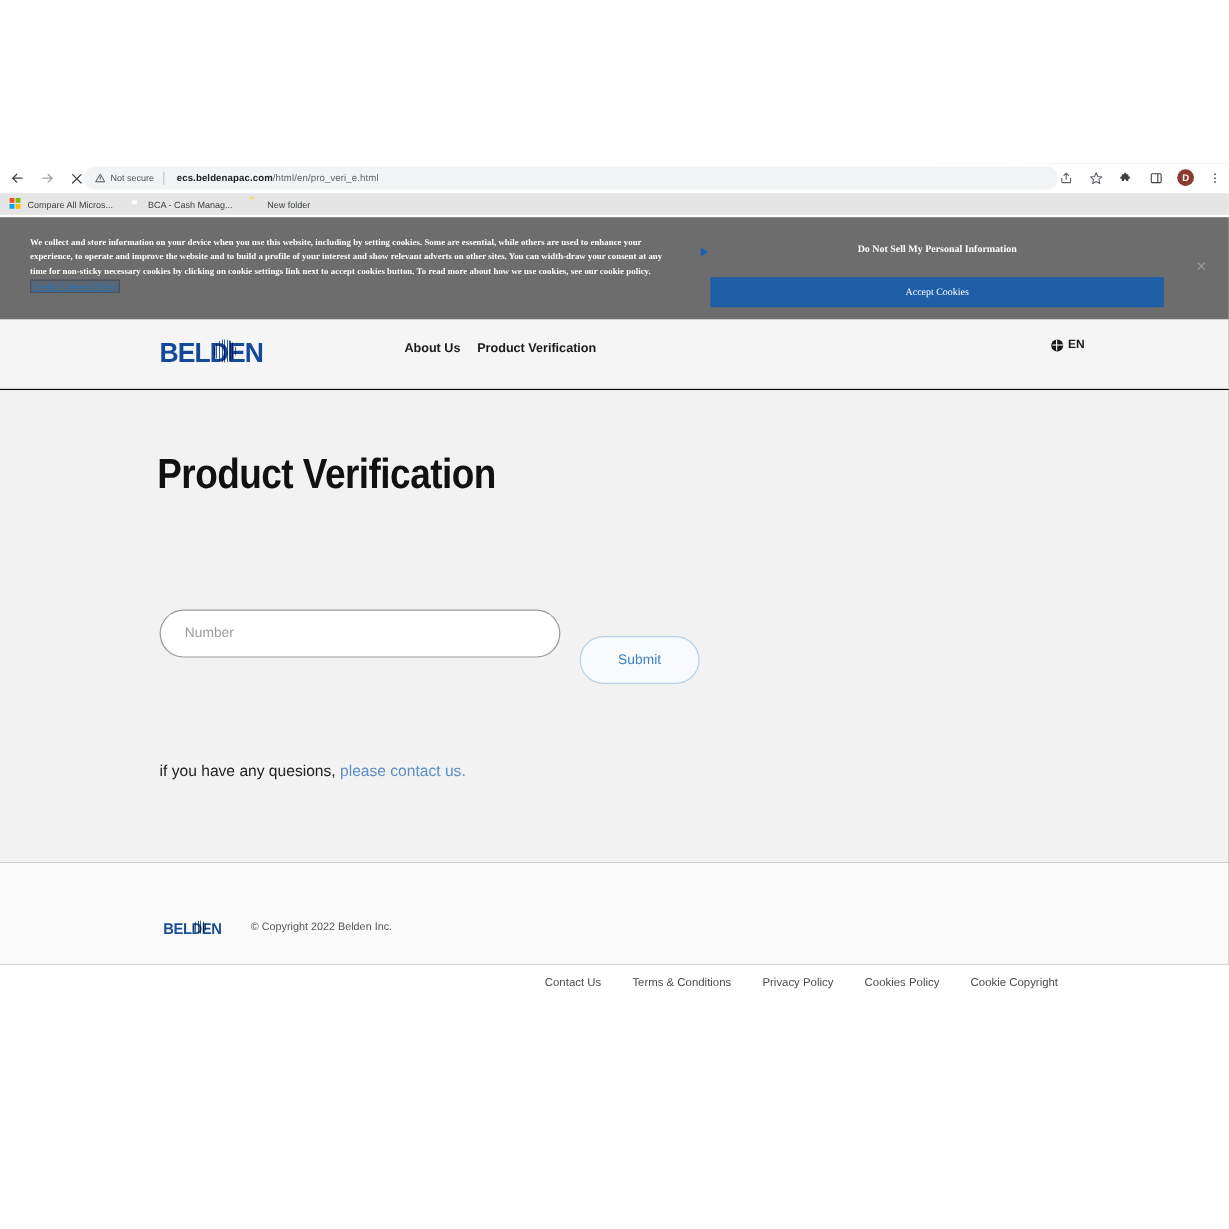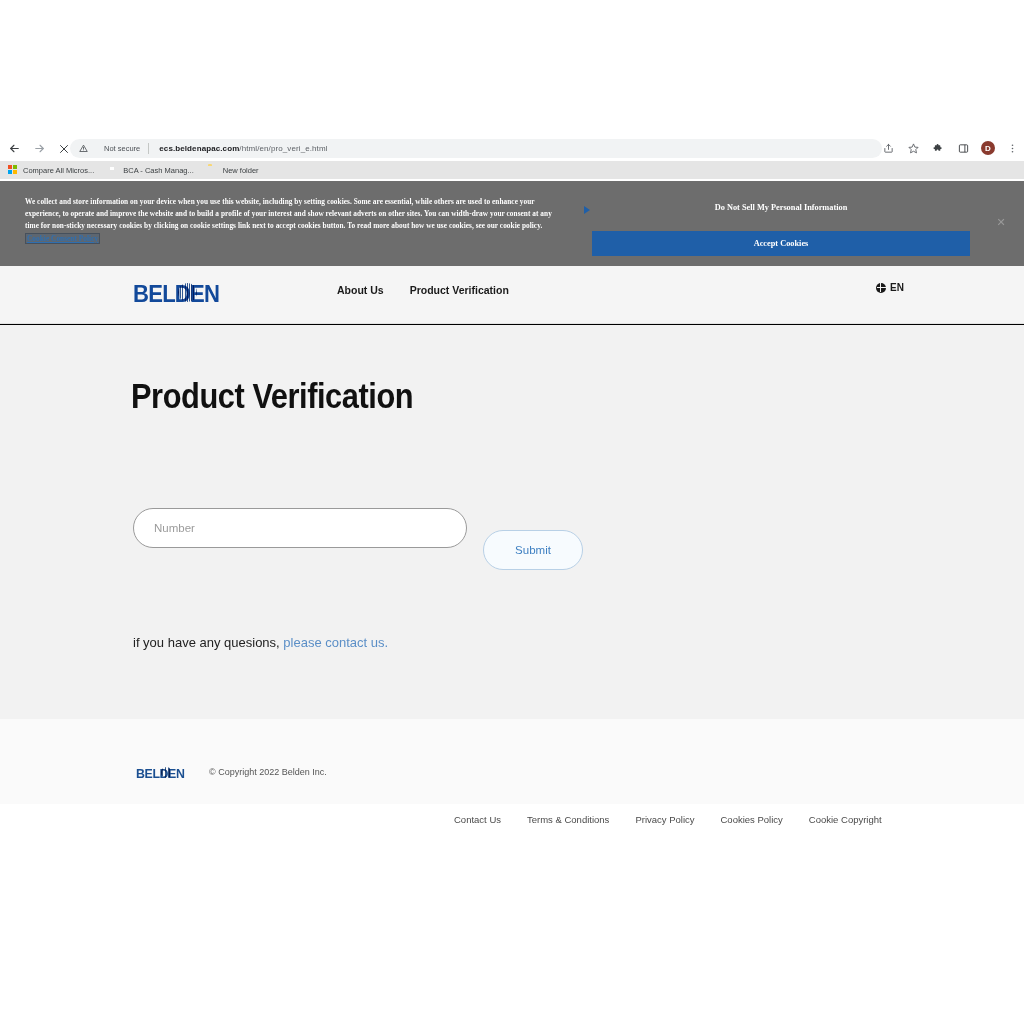--- a/index.html
+++ b/index.html
@@ -37,21 +37,21 @@
     color: #3c4043; font-size: 13px; line-height: 1;
   }
   .nav-btn svg { display:block; }
 
   .omnibox {
     position:absolute; left: 70px; top: 139px; width: 812px; height: 19px;
     background: #f1f3f4; border-radius: 10px;
     display:flex; align-items:center; padding: 0 9px; gap: 5px;
   }
   .omni-warn {
-    display:flex; align-items:center; gap:16px; color:#4d5156; font-size:7.5px;
+    display:flex; align-items:center; gap:4px; color:#4d5156; font-size:7.5px;
     white-space:nowrap;
   }
   .omni-sep { width:1px; height:11px; background:#c4c7c5; margin:0 5px 0 3px; }
   .omni-url { font-size: 8px; color:#202124; white-space:nowrap; letter-spacing:0.1px;}
   .omni-url .host { color:#202124; font-weight:600; }
   .omni-url .path { color:#5f6368; }
 
   .toolbar-right {
     position:absolute; right: 4px; top: 138px;
     display:flex; align-items:center; gap: 10px; height:20px;
@@ -102,21 +102,21 @@
     border-bottom: 4px solid transparent;
   }
   .dnsmpi {
     position:absolute; left: 592px; top: 203px; width: 378px;
     text-align:center; font-size: 8.3px; font-weight:700; color:#ffffff;
     font-family:"Liberation Serif", serif;
   }
   .accept-btn {
     position:absolute; left: 592px; top: 231px; width: 378px; height: 25px;
     background:#1f5fa8; border:none; color:#ffffff;
-    font-size: 8.3px; font-weight:700; font-family:"Liberation Serif", serif;
+    font-size: 8.3px; font-weight:400; font-family:"Liberation Serif", serif;
     display:flex; align-items:center; justify-content:center; cursor:pointer;
   }
   .cookie-close {
     position:absolute; left: 994px; top: 215px; width:14px; height:14px;
     color:#9a9a9a; font-size:11px; display:flex; align-items:center; justify-content:center;
     cursor:pointer;
   }
 
   
   .page { position:absolute; left:0; top:266px; width:1024px; height:538px; background:#000000; }
@@ -131,21 +131,21 @@
     font-family:"Liberation Sans", sans-serif; font-weight:700;
     font-size: 23px; color:#12499a; letter-spacing:-0.8px;
     transform: scaleX(0.96); transform-origin:left center;
   }
   .logo-swirl {
     position:absolute; left: 178px; top: 17px; width: 19px; height: 19px;
     border-radius:50%;
     background: repeating-linear-gradient(90deg,#0f3f86 0 1px, rgba(255,255,255,0.55) 1px 2.2px);
     opacity:0.85; mix-blend-mode: multiply;
   }
-  .mainnav { position:absolute; left:337px; top:18px; display:flex; gap:26px; }
+  .mainnav { position:absolute; left:337px; top:18px; display:flex; gap:14px; }
   .mainnav a {
     font-size:10.5px; font-weight:700; color:#1a1a1a; text-decoration:none;
     font-family:"Liberation Sans", sans-serif; white-space:nowrap;
   }
   .lang {
     position:absolute; right: 120px; top: 16px;
     display:flex; align-items:center; gap:4px;
     font-size:10px; font-weight:700; color:#1a1a1a;
   }
   .globe {

